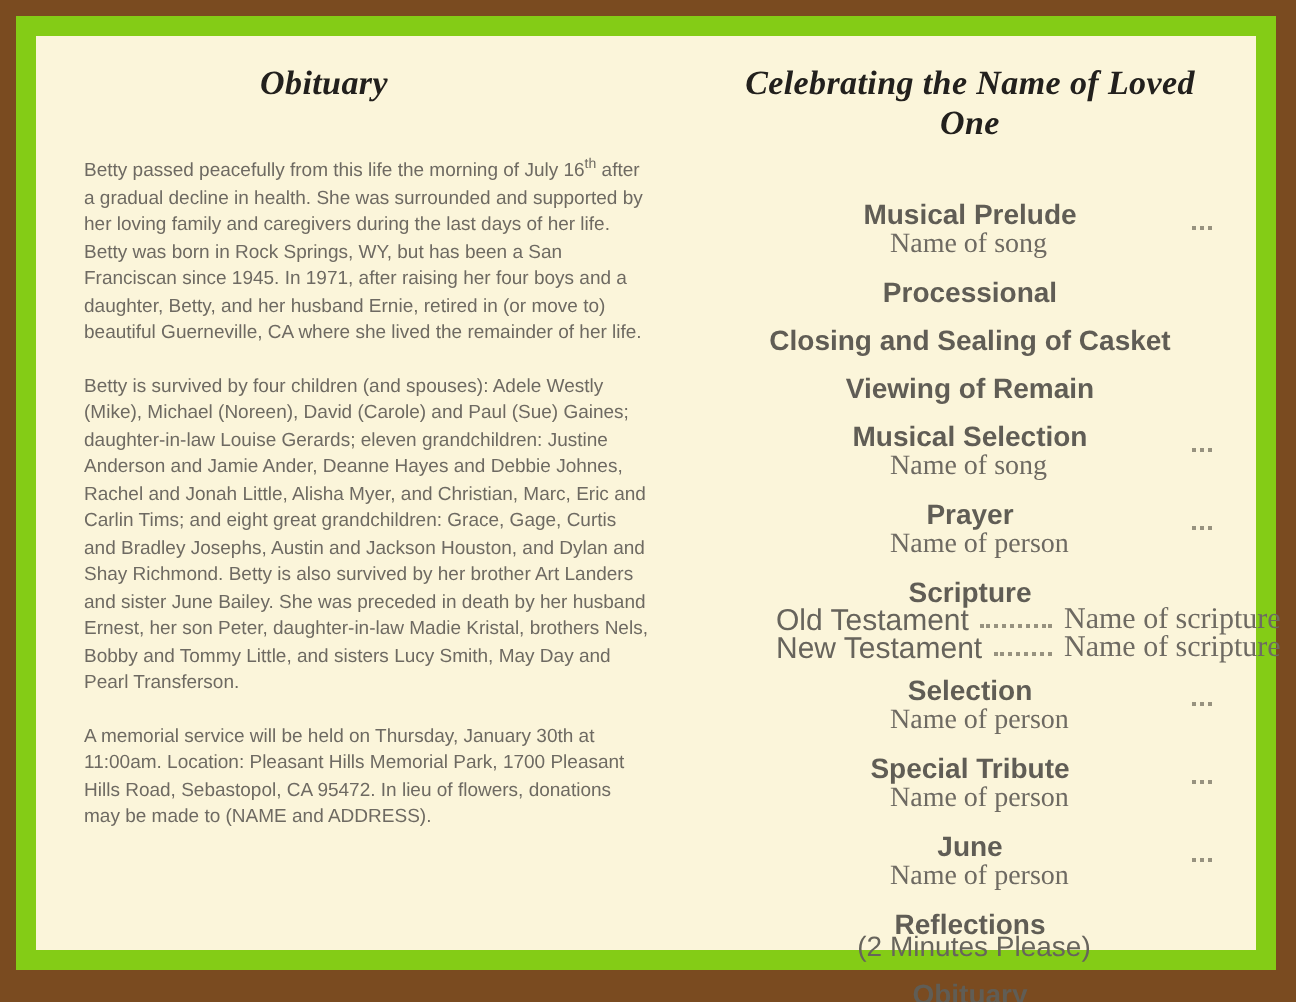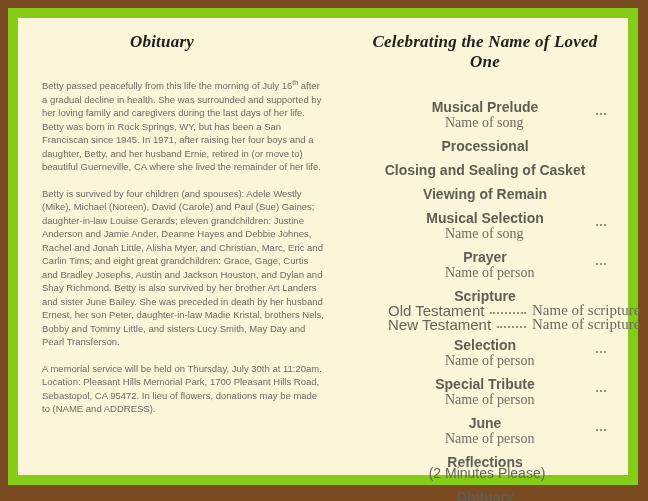--- a/index.html
+++ b/index.html
@@ -82,21 +82,21 @@
 </head>
 <body>
 
 <div class="frame">
 
   <div class="col col-left">
     <div class="page-title title-left">Obituary</div>
     <div class="obit-text">
       <p><span>Betty passed peacefully from this life the morning of July 16</span><span class="sup">th</span><span> after a gradual decline in health.  She was surrounded and supported by her loving family and caregivers during the last days of her life.  Betty was born in Rock Springs, WY, but has been a San Franciscan since 1945.  In 1971, after raising her four boys and a daughter, Betty, and her husband Ernie, retired in (or move to) beautiful Guerneville, CA where she lived the remainder of her life.</span></p>
       <p>Betty is survived by four children (and spouses): Adele Westly (Mike), Michael (Noreen), David (Carole) and Paul (Sue) Gaines;  daughter-in-law Louise Gerards;  eleven grandchildren: Justine Anderson and Jamie Ander, Deanne Hayes and Debbie Johnes, Rachel and Jonah Little, Alisha Myer, and Christian, Marc, Eric and Carlin Tims;  and eight great grandchildren: Grace, Gage, Curtis and Bradley Josephs, Austin and Jackson Houston, and Dylan and Shay Richmond. Betty is also survived by her brother Art Landers and sister June Bailey.  She was preceded in death by her husband Ernest, her son Peter, daughter-in-law Madie Kristal, brothers Nels, Bobby and Tommy Little, and sisters Lucy Smith, May Day and Pearl Transferson.</p>
-      <p>A memorial service will be held on Thursday, July 30th at 11:20am.  Location:  Pleasant Hills Memorial Park, 1700 Pleasant Hills Road, Sebastopol, CA 95472.  In lieu of flowers, donations may be made to (NAME and ADDRESS).</p>
+      <p>A memorial service will be held on Thursday, January 30th at 11:00am.  Location:  Pleasant Hills Memorial Park, 1700 Pleasant Hills Road, Sebastopol, CA 95472.  In lieu of flowers, donations may be made to (NAME and ADDRESS).</p>
     </div>
   </div>
 
   <div class="col col-right">
     <div class="page-title">Celebrating the Name of Loved One</div>
 
     <div class="program">
 
       <div class="prow">
         <span class="lbl">Musical Prelude</span>

